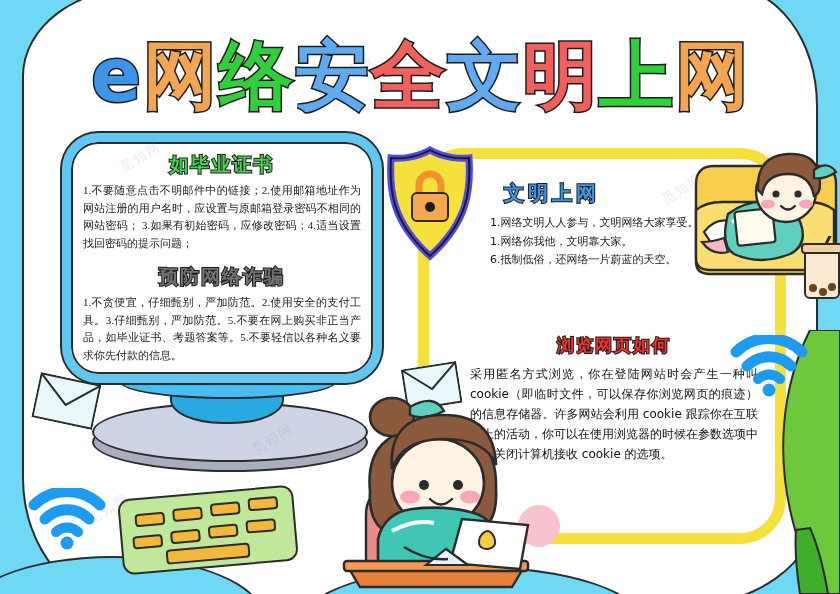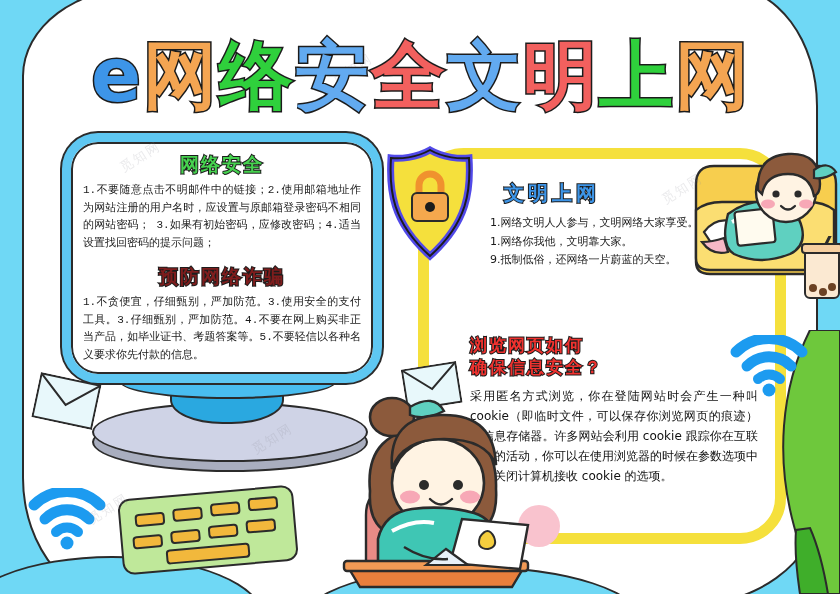--- a/index.html
+++ b/index.html
@@ -134,26 +134,26 @@
     text-align: center;
     font-size: 19px;
     font-weight: bold;
     font-family: "DejaVu Sans", "Liberation Sans", sans-serif;
     -webkit-text-stroke: 2px #1c1c1c;
     paint-order: stroke fill;
     letter-spacing: 2px;
     margin: 2px 0 4px 0;
   }
   .sec-head.green  { color: #46d24f; }
-  .sec-head.orange { color: #7f1d1d; }
+  .sec-head.orange { color: #737373; }
   .body-text {
     font-size: 11px;
     line-height: 17.5px;
     color: #1a1a1a;
-    font-family: Liberation Mono, monospace;
+    font-family: Liberation Serif, serif;
     text-align: justify;
     padding: 0 2px;
   }
 
   
   .yellow-frame {
     position: absolute;
     left: 418px;
     top: 148px;
     width: 368px;
@@ -203,20 +203,21 @@
   .num-list div { white-space: nowrap; }
 
   .right-bottom {
     position: absolute;
     left: 470px;
     top: 334px;
     width: 288px;
     z-index: 14;
   }
   .head-red {
+    text-align: center;
     font-size: 17px;
     font-weight: bold;
     color: #F0322F;
     -webkit-text-stroke: 2px #1c1c1c;
     paint-order: stroke fill;
     font-family: "DejaVu Sans", "Liberation Sans", sans-serif;
     letter-spacing: 2px;
     line-height: 22px;
   }
   .para {
@@ -300,24 +301,24 @@
 
   <div class="title" id="title-row"><span class="ch" style="color: rgb(61, 149, 232);">e</span><span class="ch" style="color: rgb(244, 165, 82);">网</span><span class="ch" style="color: rgb(47, 208, 60);">络</span><span class="ch" style="color: rgb(98, 170, 240);">安</span><span class="ch" style="color: rgb(242, 96, 94);">全</span><span class="ch" style="color: rgb(98, 170, 240);">文</span><span class="ch" style="color: rgb(242, 96, 94);">明</span><span class="ch" style="color: rgb(47, 208, 60);">上</span><span class="ch" style="color: rgb(244, 165, 82);">网</span></div>
 
   <div class="monitor-base-shadow"></div>
   <div class="monitor-base"></div>
   <div class="monitor-neck"></div>
   <div class="monitor-neck2"></div>
 
   <div class="monitor">
     <div class="mon-inner">
-      <div class="sec-head green">网络安全</div>
+      <div class="sec-head green">如毕业证书</div>
       <div class="body-text">1.不要随意点击不明邮件中的链接；2.使用邮箱地址作为网站注册的用户名时，应设置与原邮箱登录密码不相同的网站密码； 3.如果有初始密码，应修改密码；4.适当设置找回密码的提示问题；</div>
       <div class="sec-head orange" style="margin-top:12px;">预防网络诈骗</div>
-      <div class="body-text">1.不贪便宜，仔细甄别，严加防范。3.使用安全的支付工具。3.仔细甄别，严加防范。4.不要在网上购买非正当产品，如毕业证书、考题答案等。5.不要轻信以各种名义要求你先付款的信息。</div>
+      <div class="body-text">1.不贪便宜，仔细甄别，严加防范。2.使用安全的支付工具。3.仔细甄别，严加防范。5.不要在网上购买非正当产品，如毕业证书、考题答案等。5.不要轻信以各种名义要求你先付款的信息。</div>
     </div>
   </div>
 
   <div class="yellow-tail"></div>
   <div class="yellow-frame"></div>
 
   <div class="shield">
     <svg width="96" height="116" viewBox="0 0 96 116">
       <path d="M48 4 C34 12 18 13 9 12 C7 44 10 76 48 110 C86 76 89 44 87 12 C78 13 62 12 48 4 Z" fill="#F5E03C" stroke="#5149E8" stroke-width="7"></path>
       <path d="M48 4 C34 12 18 13 9 12 C7 44 10 76 48 110 C86 76 89 44 87 12 C78 13 62 12 48 4 Z" fill="none" stroke="#1c1c1c" stroke-width="2"></path>
@@ -326,28 +327,27 @@
       <rect x="30" y="47" width="36" height="28" rx="5" fill="#F5A84D" stroke="#2b2b2b" stroke-width="2"></rect>
       <circle cx="48" cy="61" r="5" fill="#1c1c1c"></circle>
     </svg>
   </div>
 
   <div class="right-top">
     <div class="head-blue">文明上网</div>
     <div class="num-list" id="civ-list">
         <div>1.网络文明人人参与，文明网络大家享受。</div>
         <div>1.网络你我他，文明靠大家。</div>
-        <div>9.抵制低俗，还网络一片蔚蓝的天空。</div>
+        <div>6.抵制低俗，还网络一片蔚蓝的天空。</div>
       </div>
   </div>
 
   <div class="right-bottom">
     <div class="head-red">
       <div>浏览网页如何</div>
-      <div>确保信息安全？</div>
     </div>
     <div class="para">采用匿名方式浏览，你在登陆网站时会产生一种叫 cookie（即临时文件，可以保存你浏览网页的痕迹）的信息存储器。许多网站会利用 cookie 跟踪你在互联网上的活动，你可以在使用浏览器的时候在参数选项中选择关闭计算机接收 cookie 的选项。</div>
   </div>
 
   <div style="position:absolute;left:518px;top:505px;width:42px;height:42px;border-radius:50%;
               background:#F9C3CE;z-index:15;"></div>
 
   <div class="wifi" style="left:28px;top:488px;">
     <svg width="78" height="62" viewBox="0 0 78 62">
       <path d="M6 17 A47 47 0 0 1 72 17" fill="none" stroke="#1c9bf0" stroke-width="11" stroke-linecap="round"></path>

